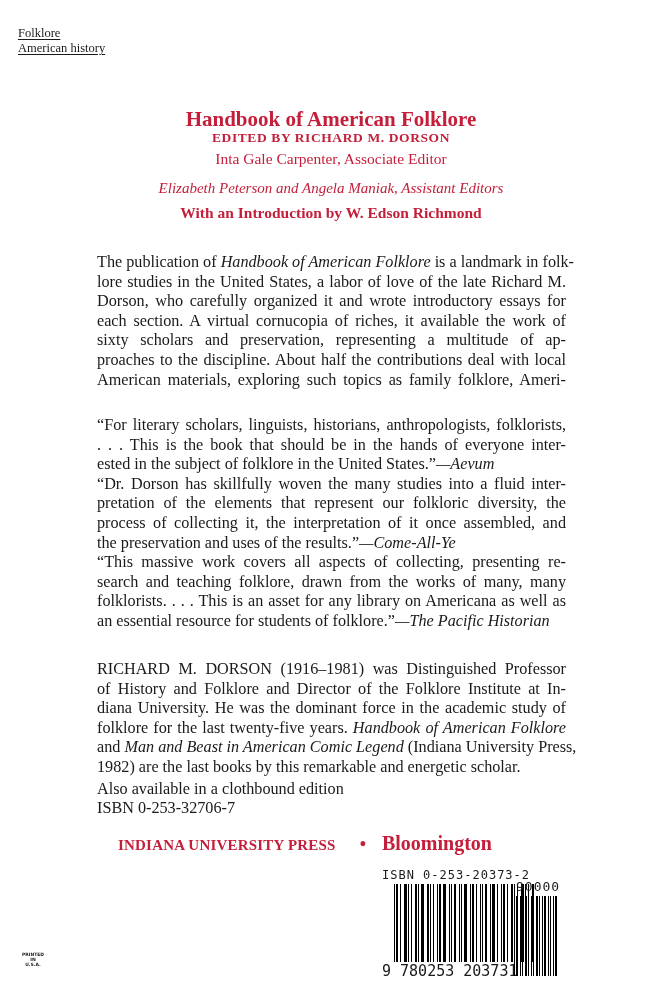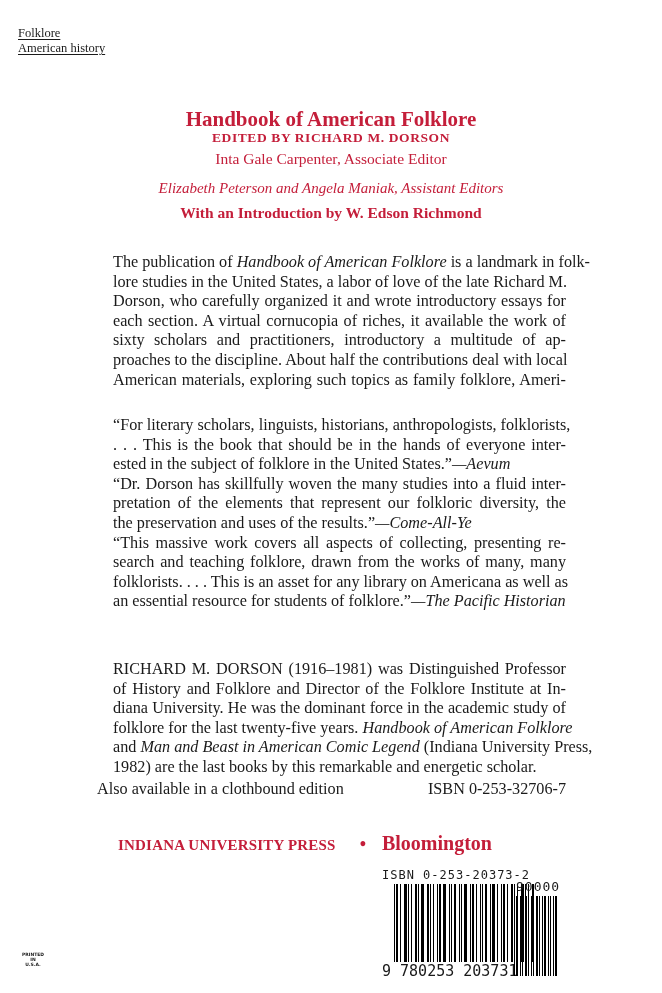--- a/index.html
+++ b/index.html
@@ -10,26 +10,26 @@
   .subjects { position: absolute; left: 18px; top: 26px; font-size: 12.5px; line-height: 15px; }
   .subjects div { text-decoration: underline; text-underline-offset: 2px; }
   .red { color: #c41e3a; }
   .head { position: absolute; left: 0; width: 662px; text-align: center; }
   .title { top: 107px; font-size: 21px; font-weight: bold; }
   .edited { top: 130px; font-size: 13.5px; font-weight: bold; letter-spacing: 0.6px; }
   .assoc { top: 150px; font-size: 15.5px; }
   .assist { top: 180px; font-size: 15px; font-style: italic; }
   .intro { top: 204px; font-size: 15.5px; font-weight: bold; }
   .body { position: absolute; left: 97px; width: 469px; font-size: 16.2px; }
-  .line { height: 19.6px; line-height: 19.6px; text-align: justify; text-align-last: justify; white-space: nowrap; margin-left: 16px; }
+  .line { height: 19.6px; line-height: 19.6px; text-align: justify; text-align-last: justify; white-space: nowrap; }
   .line.last { text-align-last: left; }
   .p1 { top: 253px; }
   .q  { top: 416px; }
   .bio{ top: 660px; }
-  .avail { position: absolute; left: 97px; width: 469px; top: 780px; font-size: 16.2px; display: flex; justify-content: space-between; }
+  .avail { position: absolute; left: 97px; width: 469px; top: 780px; font-size: 16.2px; display: flex; justify-content: space-between; flex-direction: column; }
   .press { position: absolute; top: 832px; left: 118px; width: 440px; display: flex; align-items: baseline; }
   .press .ip { font-size: 15px; font-weight: bold; letter-spacing: 0.2px; }
   .press .dot { font-size: 18px; font-weight: bold; margin: 0 16px 0 24px; }
   .press .bl { font-size: 20px; font-weight: bold; text-align: right; }
   .barcode { position: absolute; left: 382px; top: 868px; width: 190px; height: 110px; text-decoration: underline; }
   .isbn-top { position: absolute; left: 0; top: 0; font-family: "DejaVu Sans Mono", "Liberation Mono", monospace; font-size: 12px; letter-spacing: 1px; }
   .bars { position: absolute; left: 12px; top: 16px; height: 78px; display: flex; align-items: stretch; }
   .bars i { display: block; background: #000; margin-right: 1px; }
   .addon-num { position: absolute; left: 134px; top: 11px; font-family: "DejaVu Sans Mono", "Liberation Mono", monospace; font-size: 13px; letter-spacing: 1px; }
   .addon { position: absolute; left: 132px; top: 28px; height: 80px; display: flex; }
@@ -49,31 +49,32 @@
 <div class="head edited red">EDITED BY RICHARD M. DORSON</div>
 <div class="head assoc red">Inta Gale Carpenter, Associate Editor</div>
 <div class="head assist red">Elizabeth Peterson and Angela Maniak, Assistant Editors</div>
 <div class="head intro red">With an Introduction by W. Edson Richmond</div>
 
 <div class="body p1">
   <div class="line"><span>The publication of </span><i>Handbook of American Folklore</i><span> is a landmark in folk-</span></div>
   <div class="line">lore studies in the United States, a labor of love of the late Richard M.</div>
   <div class="line">Dorson, who carefully organized it and wrote introductory essays for</div>
   <div class="line">each section. A virtual cornucopia of riches, it available the work of</div>
-  <div class="line">sixty scholars and practitioners, introductory a multitude of ap-</div>
+  <div class="line">sixty scholars and preservation, representing a multitude of ap-</div>
   <div class="line">proaches to the discipline. About half the contributions deal with local</div>
   <div class="line">American materials, exploring such topics as family folklore, Ameri-</div>
 </div>
 
 <div class="body q">
   <div class="line">“For literary scholars, linguists, historians, anthropologists, folklorists,</div>
   <div class="line">. . . This is the book that should be in the hands of everyone inter-</div>
   <div class="line last"><span>ested in the subject of folklore in the United States.”</span><i>—Aevum</i></div>
   <div class="line">“Dr. Dorson has skillfully woven the many studies into a fluid inter-</div>
   <div class="line">pretation of the elements that represent our folkloric diversity, the</div>
+  <div class="line">process of collecting it, the interpretation of it once assembled, and</div>
   <div class="line last"><span>the preservation and uses of the results.”</span><i>—Come-All-Ye</i></div>
   <div class="line">“This massive work covers all aspects of collecting, presenting re-</div>
   <div class="line">search and teaching folklore, drawn from the works of many, many</div>
   <div class="line">folklorists. . . . This is an asset for any library on Americana as well as</div>
   <div class="line last"><span>an essential resource for students of folklore.”</span><i>—The Pacific Historian</i></div>
 </div>
 
 <div class="body bio">
   <div class="line">RICHARD M. DORSON (1916–1981) was Distinguished Professor</div>
   <div class="line">of History and Folklore and Director of the Folklore Institute at In-</div>

